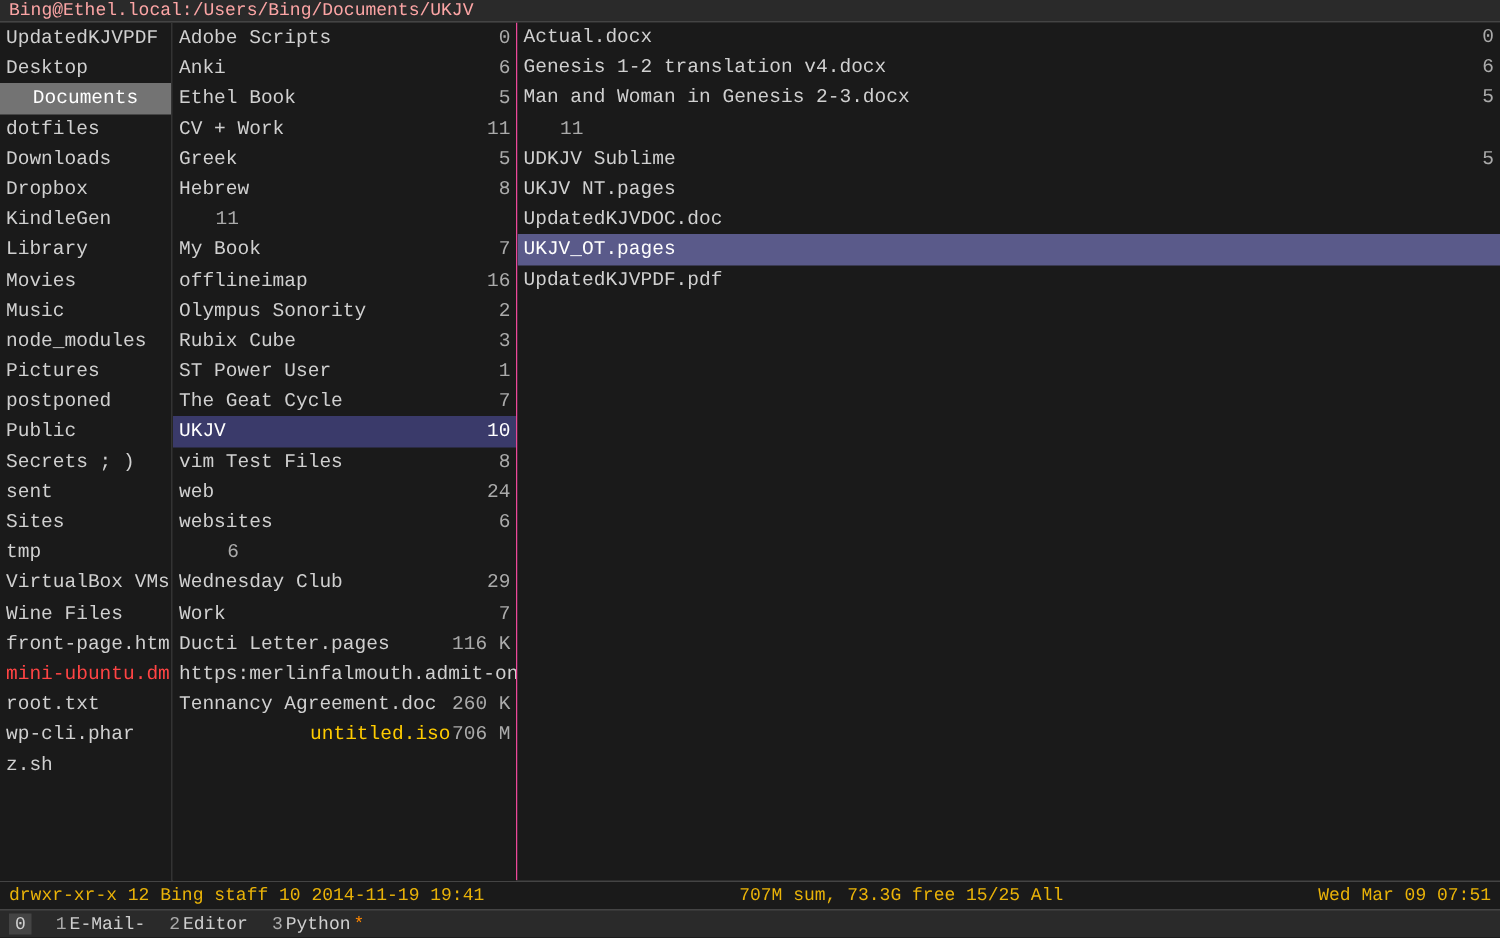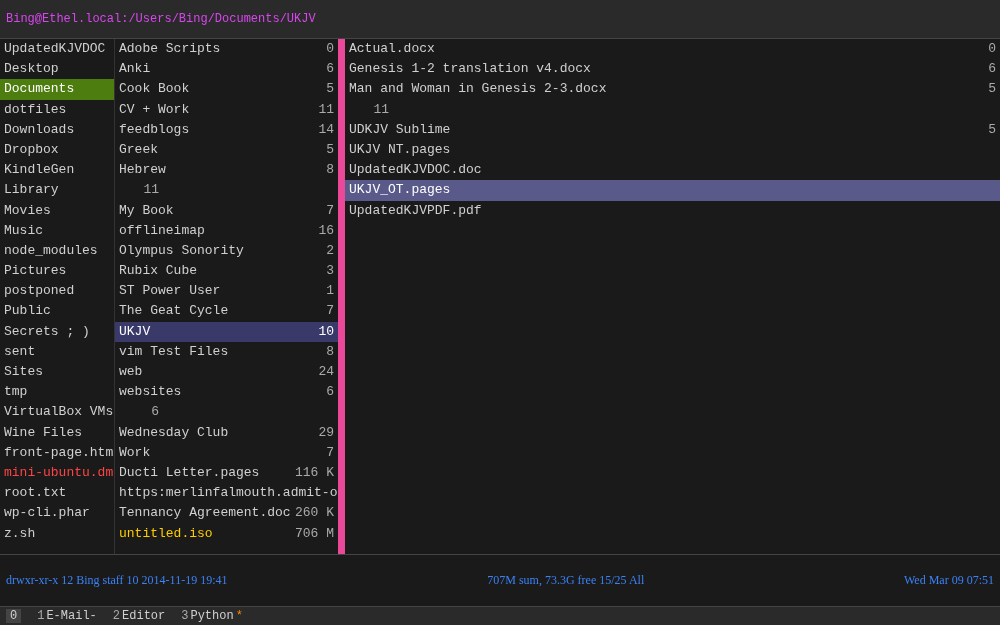--- a/index.html
+++ b/index.html
@@ -9,22 +9,22 @@
       font-family: 'Courier New', Courier, monospace;
       font-size: 13px;
       width: 1000px;
       height: 625px;
       overflow: hidden;
       display: flex;
       flex-direction: column;
     }
     #title-bar {
       background: #2a2a2a;
-      color: #d946ef;
-      padding: 12px 6px;
+      color: #fca5a5;
+      padding: 0 6px;
       font-size: 12px;
       border-bottom: 1px solid #444;
       flex-shrink: 0;
     }
     #main-area {
       display: flex;
       flex: 1;
       overflow: hidden;
     }
     #left-pane {
@@ -32,63 +32,63 @@
       background: #1a1a1a;
       overflow-y: auto;
       flex-shrink: 0;
       border-right: 1px solid #333;
     }
     #middle-pane {
       width: 230px;
       background: #1a1a1a;
       overflow-y: auto;
       flex-shrink: 0;
-      border-right: 7px solid #ec4899;
+      border-right: 1px solid #ec4899;
     }
     #right-pane {
       flex: 1;
       background: #1a1a1a;
       overflow-y: auto;
     }
     .pane-item {
       padding: 1px 4px;
       white-space: nowrap;
       cursor: default;
       display: flex;
       justify-content: space-between;
       line-height: 1.4;
     }
     .pane-item.selected-left {
-      background: #4d7c0f;
+      background: #737373;
       color: #ffffff;
+      text-align: center;
     }
     .pane-item.selected-right {
       background: #5a5a8a;
       color: #ffffff;
     }
     .pane-item.highlighted {
       background: #3a3a6a;
       color: #ffffff;
     }
     .item-name { flex: 1; }
     .item-count { color: #aaa; text-align: right; min-width: 40px; }
     .item-count.selected-left { color: #fff; }
     .red-text { color: #ff4444; }
-    .yellow-text { color: #ffcc00; }
+    .yellow-text { color: #ffcc00; text-align: right; }
     #status-bar {
       background: #1a1a1a;
-      color: #3b82f6;
-      padding: 18px 6px;
+      color: #eab308;
+      padding: 2px 6px;
       font-size: 12px;
       border-top: 1px solid #444;
       display: flex;
       justify-content: space-between;
       align-items: center;
       flex-shrink: 0;
-      font-family: Liberation Serif, serif;
     }
     #bottom-bar {
       background: #2a2a2a;
       color: #d0d0d0;
       padding: 2px 6px;
       font-size: 12px;
       border-top: 1px solid #444;
       display: flex;
       align-items: center;
       flex-shrink: 0;
@@ -111,21 +111,21 @@
 <body>
 
 <div id="title-bar">
   <span>Bing@Ethel.local:/Users/Bing/Documents/UKJV</span>
 </div>
 
 <div id="main-area">
 
   <div id="left-pane">
       <div class="pane-item">
-        <span class="item-name">UpdatedKJVDOC</span>
+        <span class="item-name">UpdatedKJVPDF</span>
       </div>
       <div class="pane-item">
         <span class="item-name">Desktop</span>
       </div>
       <div class="pane-item selected-left">
         <span class="item-name">Documents</span>
       </div>
       <div class="pane-item">
         <span class="item-name">dotfiles</span>
       </div>
@@ -197,30 +197,26 @@
   <div id="middle-pane">
       <div class="pane-item">
         <span class="item-name">Adobe Scripts</span>
         <span class="item-count">0</span>
       </div>
       <div class="pane-item">
         <span class="item-name">Anki</span>
         <span class="item-count">6</span>
       </div>
       <div class="pane-item">
-        <span class="item-name">Cook Book</span>
+        <span class="item-name">Ethel Book</span>
         <span class="item-count">5</span>
       </div>
       <div class="pane-item">
         <span class="item-name">CV + Work</span>
         <span class="item-count">11</span>
-      </div>
-      <div class="pane-item">
-        <span class="item-name">feedblogs</span>
-        <span class="item-count">14</span>
       </div>
       <div class="pane-item">
         <span class="item-name">Greek</span>
         <span class="item-count">5</span>
       </div>
       <div class="pane-item">
         <span class="item-name">Hebrew</span>
         <span class="item-count">8</span>
       </div>
       <div class="pane-item">

